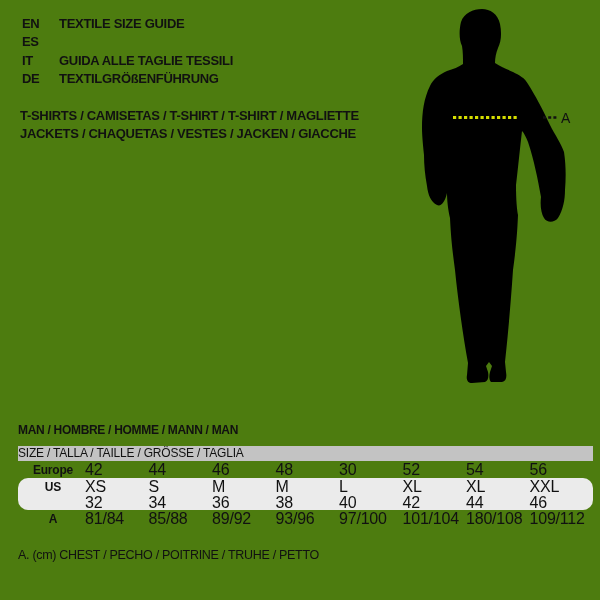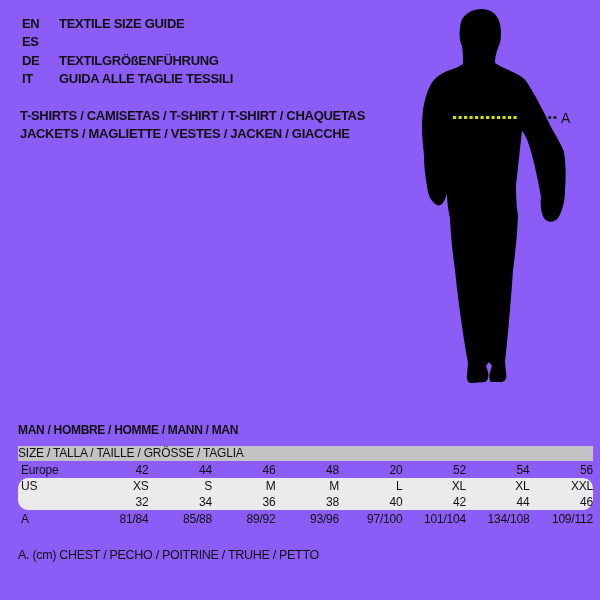--- a/index.html
+++ b/index.html
@@ -1,19 +1,19 @@
 <!DOCTYPE html>
 <html><head>
 <meta charset="utf-8">
 <style>
   html,body{margin:0;padding:0;}
   .page{
     position:relative;
     width:600px;height:600px;
-    background:#8b5cf6;
+    background:#4d7c0f;
     font-family:"Liberation Sans","DejaVu Sans",sans-serif;
     color:#111;
     overflow:hidden;
   }
   
   .lang-list{position:absolute;left:22px;top:14px;}
   .lang-row{display:flex;height:18.5px;align-items:center;}
   .lang-code{width:37px;font-size:13px;font-weight:bold;letter-spacing:-0.3px;}
   .lang-label{font-size:13px;font-weight:bold;letter-spacing:-0.3px;white-space:nowrap;text-align:center;}
   
@@ -25,51 +25,51 @@
   .section-title{position:absolute;left:18px;top:423px;font-size:12px;font-weight:bold;letter-spacing:-0.3px;}
   
   .size-table{position:absolute;left:18px;top:446px;width:575px;}
   .st-header{height:15px;line-height:15px;background:#c3c3c3;font-size:12px;letter-spacing:-0.2px;}
   .st-row{display:grid;grid-template-columns:67px repeat(8,1fr);align-items:center;}
   .st-row.r-europe{height:17px;}
   .st-row.r-us{height:16px;}
   .st-row.r-blank{height:16px;}
   .st-row.r-a{height:18px;}
   .st-band{background:#ebebeb;border-radius:10px;}
-  .st-cell{font-size:12px;text-align:right;letter-spacing:-0.2px;}
-  .st-label{font-size:12px;text-align:left;padding-left:3px;letter-spacing:-0.2px;}
+  .st-cell{font-size:16px;text-align:left;letter-spacing:-0.2px;}
+  .st-label{font-size:12px;text-align:center;padding-left:3px;letter-spacing:-0.2px;font-weight:bold;}
   
   .footnote{position:absolute;left:18px;top:548px;font-size:12.5px;font-weight:normal;letter-spacing:-0.3px;}
 </style>
 </head>
 <body>
 
 <div class="page">
 
   <div class="lang-list">
     <div class="lang-row">
       <span class="lang-code">EN</span>
       <span class="lang-label">TEXTILE SIZE GUIDE</span>
     </div>
     <div class="lang-row">
       <span class="lang-code">ES</span>
     </div>
     <div class="lang-row">
+      <span class="lang-code">IT</span>
+      <span class="lang-label">GUIDA ALLE TAGLIE TESSILI</span>
+    </div>
+    <div class="lang-row">
       <span class="lang-code">DE</span>
       <span class="lang-label">TEXTILGRÖßENFÜHRUNG</span>
-    </div>
-    <div class="lang-row">
-      <span class="lang-code">IT</span>
-      <span class="lang-label">GUIDA ALLE TAGLIE TESSILI</span>
     </div>
   </div>
 
   <div class="categories">
-    <div class="cat-line">T-SHIRTS / CAMISETAS / T-SHIRT / T-SHIRT / CHAQUETAS</div>
-    <div class="cat-line">JACKETS / MAGLIETTE / VESTES / JACKEN / GIACCHE</div>
+    <div class="cat-line">T-SHIRTS / CAMISETAS / T-SHIRT / T-SHIRT / MAGLIETTE</div>
+    <div class="cat-line">JACKETS / CHAQUETAS / VESTES / JACKEN / GIACCHE</div>
   </div>
 
   <div class="figure-wrap">
     <svg width="205" height="400" viewBox="0 0 205 400">
       <path fill="#000000" d="
         M 87 9
         C 95 9, 103 14, 105 24
         C 107 34, 106 42, 103 48
         C 101 53, 100 58, 100 63
         C 106 67, 112 69, 118 72
@@ -122,21 +122,21 @@
 
   <div class="size-table">
     <div class="st-header">SIZE / TALLA / TAILLE / GRÖSSE / TAGLIA</div>
 
     <div class="st-row r-europe">
       <span class="st-label">Europe</span>
       <span class="st-cell">42</span>
       <span class="st-cell">44</span>
       <span class="st-cell">46</span>
       <span class="st-cell">48</span>
-      <span class="st-cell">20</span>
+      <span class="st-cell">30</span>
       <span class="st-cell">52</span>
       <span class="st-cell">54</span>
       <span class="st-cell">56</span>
     </div>
 
     <div class="st-band">
       <div class="st-row r-us">
         <span class="st-label">US</span>
         <span class="st-cell">XS</span>
         <span class="st-cell">S</span>
@@ -161,20 +161,20 @@
     </div>
 
     <div class="st-row r-a">
       <span class="st-label">A</span>
       <span class="st-cell">81/84</span>
       <span class="st-cell">85/88</span>
       <span class="st-cell">89/92</span>
       <span class="st-cell">93/96</span>
       <span class="st-cell">97/100</span>
       <span class="st-cell">101/104</span>
-      <span class="st-cell">134/108</span>
+      <span class="st-cell">180/108</span>
       <span class="st-cell">109/112</span>
     </div>
   </div>
 
   <div class="footnote">A. (cm) CHEST / PECHO / POITRINE / TRUHE / PETTO</div>
 
 </div>
 
 </body></html>

